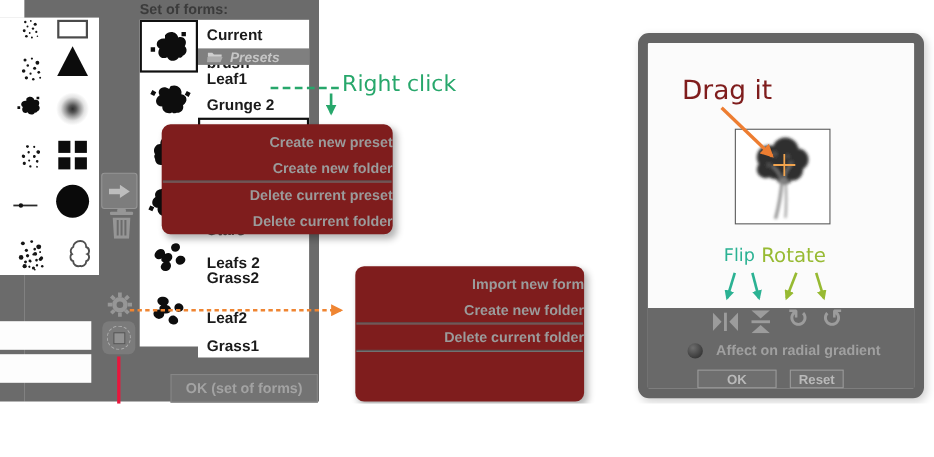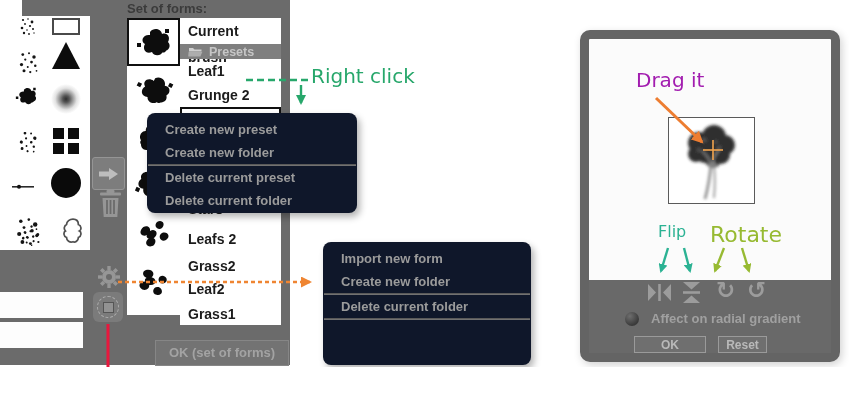--- a/index.html
+++ b/index.html
@@ -26,47 +26,47 @@
   .record-btn{left:93px;top:292px;width:30px;height:30px;background:#7b7b7b;border-radius:6px;display:flex;align-items:center;justify-content:center;}
   .record-dash{width:20px;height:20px;border:1.6px dashed #ababab;border-radius:50%;display:flex;align-items:center;justify-content:center;}
   .record-sq{width:9px;height:9px;background:#929292;border:1px solid #555;}
   
   .thumbs{left:127px;top:18px;width:53px;height:297px;background:#fff;}
   .thumb{position:absolute;left:0;width:53px;height:48px;display:flex;align-items:center;justify-content:center;}
   .thumb.sel{border:2px solid #101010;width:49px;height:44px;background:#fff;}
   
   .list{left:180px;top:18px;width:101px;height:307px;background:#fff;}
   .lrow{position:absolute;left:0;width:101px;font-size:14px;font-weight:bold;color:#1b1b1b;padding-left:8px;box-sizing:border-box;}
-  .presets-hd{background:#7f7f7f;color:#c6c6c6;font-size:12.5px;display:flex;align-items:center;gap:6px;}
+  .presets-hd{background:#7f7f7f;color:#c6c6c6;font-size:12.5px;display:flex;align-items:center;gap:6px;font-style:italic;}
   .sel-row{border:2px solid #101010;background:#fff;}
   .partial{overflow:hidden;}
   .okbtn{left:155px;top:340px;width:134px;height:26px;background:#737373;border:1px solid #868686;
          color:#a3a3a3;font-size:13px;font-weight:bold;text-align:center;line-height:24px;box-sizing:border-box;}
   
-  .menu{background:#0f172a;border-radius:8px;box-shadow:3px 4px 7px rgba(0,0,0,.3);padding-top:5px;box-sizing:border-box;}
+  .menu{background:#7f1d1d;border-radius:8px;box-shadow:3px 4px 7px rgba(0,0,0,.3);padding-top:5px;box-sizing:border-box;text-align:right;}
   .mi{height:23px;line-height:23px;padding-left:18px;font-size:13px;font-weight:bold;color:#9b9b9b;}
   .msep{height:0;border-top:1px solid #595959;border-bottom:1px solid #717171;margin:0 1px;}
   
   .editor{left:580px;top:30px;width:260px;height:332px;border:9px solid #646464;border-radius:10px;
           background:#fbfbfb;box-sizing:border-box;box-shadow:2px 3px 8px rgba(0,0,0,.18);}
   .editor-footer{position:absolute;left:0;top:241px;width:242px;height:73px;background:#696969;}
   .treebox{position:absolute;left:79px;top:78px;width:85px;height:85px;border:1px solid #5a5a5a;background:#fff;}
   .ficon{position:absolute;top:4px;}
   .rot{font-family:"DejaVu Sans",sans-serif;font-size:23px;font-weight:bold;color:#9c9c9c;line-height:22px;}
   .radio{position:absolute;left:36px;top:32px;width:14px;height:14px;border-radius:50%;
          background:radial-gradient(circle at 35% 30%,#6e6e6e,#3a3a3a 70%);}
   .radio-label{position:absolute;left:62px;top:31px;font-size:13px;font-weight:bold;color:#a0a0a0;}
   .ebtn{position:absolute;top:56px;height:17px;background:#6f6f6f;border:1px solid #9a9a9a;
         color:#b9b9b9;font-size:12px;font-weight:bold;text-align:center;line-height:16px;box-sizing:border-box;}
   
   .ann{position:absolute;font-family:"DejaVu Sans",sans-serif;}
   .ann-rightclick{left:311px;top:64px;font-size:20px;color:#27a76b;}
-  .ann-dragit{left:636px;top:68px;font-size:20px;color:#a21caf;}
+  .ann-dragit{left:620px;top:68px;font-size:24px;color:#7f1d1d;}
   .ann-flip{left:658px;top:222px;font-size:16px;color:#2bb293;}
-  .ann-rotate{left:710px;top:222px;font-size:22px;color:#97ba32;}
+  .ann-rotate{left:692px;top:222px;font-size:18px;color:#97ba32;}
   svg{display:block;}
   .overlay{left:0;top:0;pointer-events:none;}
 </style>
 </head>
 <body>
 
 <div id="stage">
 
   <svg width="0" height="0" style="position:absolute">
     <defs>
@@ -233,21 +233,21 @@
         </span>
       <span>Presets</span>
     </div>
     <div class="lrow" style="top:41px;height:24px;line-height:24px">Leaf1</div>
     <div class="lrow" style="top:65px;height:24px;line-height:24px">Grunge 2</div>
     <div class="lrow sel-row" style="top:89px;height:20px"></div>
     <div class="lrow partial" style="top:195px;height:7px">
       <div style="margin-top:-12px">Stars</div>
       </div>
     <div class="lrow" style="top:206px;height:28px;line-height:30px">Leafs 2</div>
-    <div class="lrow" style="top:236px;height:25px;line-height:25px">Grass2</div>
+    <div class="lrow" style="top:222px;height:25px;line-height:25px">Grass2</div>
     <div class="lrow" style="top:259px;height:24px;line-height:24px">Leaf2</div>
     <div class="lrow" style="top:283px;height:24px;line-height:26px">Grass1</div>
   </div>
 
   <div class="abs okbtn">OK (set of forms)</div>
 
   <div class="abs menu" style="left:147px;top:113px;width:210px;height:100px">
     <div class="mi">Create new preset</div>
     <div class="mi">Create new folder</div>
     <div class="msep"></div>

